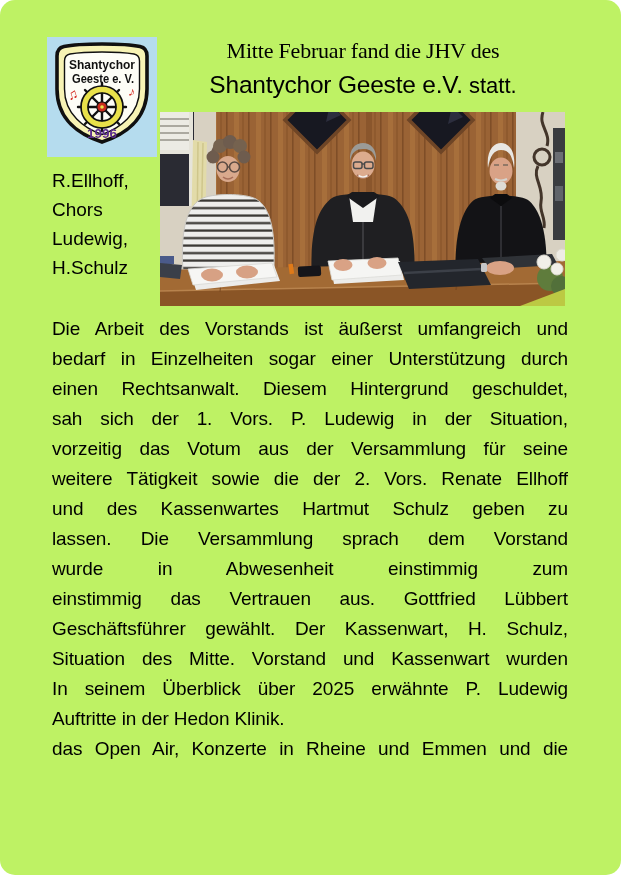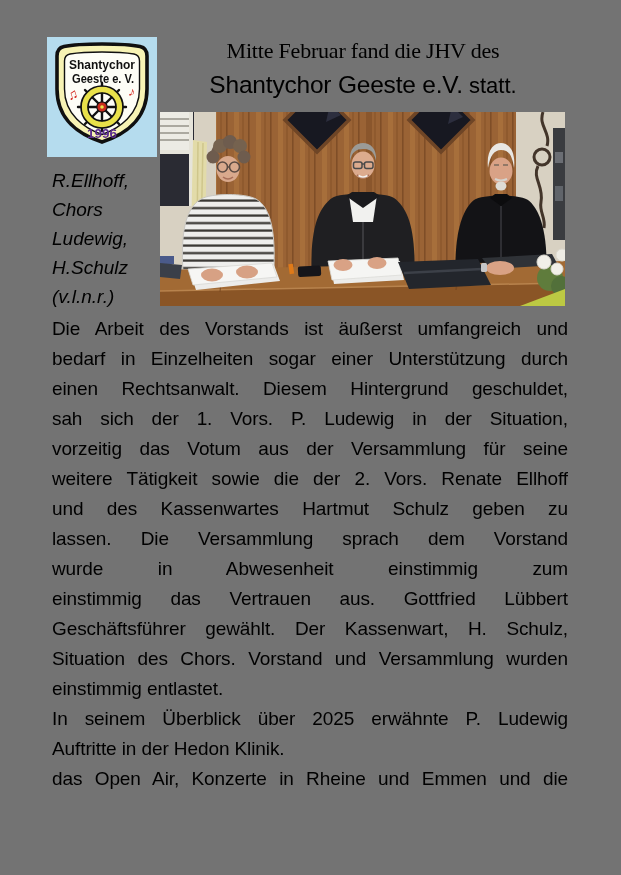--- a/index.html
+++ b/index.html
@@ -1,38 +1,38 @@
 <!DOCTYPE html>
 <html><head>
 <meta charset="utf-8">
 <style>
   html,body{margin:0;padding:0;}
   body{
     width:621px;height:875px;background:#ffffff;
     font-family:"Liberation Sans", sans-serif;color:#000;
     overflow:hidden;position:relative;
   }
-  .page{position:absolute;inset:0;background:#737373;}
+  .page{position:absolute;inset:0;background:#bef264;border-radius:15px;}
 
   
   .logo{position:absolute;left:47px;top:37px;width:110px;height:120px;}
 
   
   .title{position:absolute;left:158px;top:38px;width:410px;text-align:center;}
   .title-line1{font-size:22px;line-height:26px;letter-spacing:-0.2px;font-family:Liberation Serif, serif;}
   .title-line2{margin-top:7px;font-size:22px;line-height:28px;}
   .title-line2 .club{font-weight:400;font-size:24.5px;letter-spacing:-0.2px;}
 
   
   .photo{position:absolute;left:160px;top:112px;width:405px;height:194px;overflow:hidden;}
   .photo svg{display:block;}
 
   
   .caption{position:absolute;left:52px;top:166px;width:112px;font-size:19px;line-height:29px;}
-  .caption-line{white-space:nowrap;font-style:italic;}
+  .caption-line{white-space:nowrap;}
 
   
   .article{position:absolute;left:52px;top:314px;width:516px;}
   .body-line{
     font-size:19px;line-height:30px;height:30px;
     text-align:justify;text-align-last:justify;
     white-space:nowrap;overflow:hidden;letter-spacing:-0.1px;
   }
   .body-line.no-justify{text-align-last:left;}
 </style>
@@ -213,36 +213,34 @@
       </g>
     </svg>
   </div>
 
   <div class="caption">
 
   <div class="caption-line">R.Ellhoff,</div>
       <div class="caption-line">Chors</div>
       <div class="caption-line">Ludewig,</div>
       <div class="caption-line">H.Schulz</div>
-      <div class="caption-line">(v.l.n.r.)</div>
     </div>
 
   <div class="article">
 
   <div class="body-line">Die Arbeit des Vorstands ist äußerst umfangreich  und</div>
       <div class="body-line">bedarf in Einzelheiten sogar einer Unterstützung durch</div>
       <div class="body-line">einen Rechtsanwalt.  Diesem Hintergrund geschuldet,</div>
       <div class="body-line">sah sich der 1. Vors. P. Ludewig in der Situation,</div>
       <div class="body-line">vorzeitig das Votum aus der Versammlung  für seine</div>
       <div class="body-line">weitere Tätigkeit sowie die der 2. Vors. Renate Ellhoff</div>
       <div class="body-line">und des Kassenwartes Hartmut  Schulz geben zu</div>
       <div class="body-line">lassen.  Die Versammlung sprach dem Vorstand</div>
       <div class="body-line">wurde in Abwesenheit einstimmig zum</div>
       <div class="body-line">einstimmig das Vertrauen aus. Gottfried Lübbert</div>
       <div class="body-line">Geschäftsführer gewählt. Der Kassenwart, H. Schulz,</div>
-      <div class="body-line">Situation des Chors.  Vorstand und Versammlung wurden</div>
-      <div class="body-line no-justify">einstimmig entlastet.</div>
+      <div class="body-line">Situation des Mitte.  Vorstand und Kassenwart wurden</div>
       <div class="body-line">In seinem Überblick über 2025 erwähnte P. Ludewig</div>
       <div class="body-line no-justify">Auftritte in der Hedon Klinik.</div>
       <div class="body-line">das Open Air,  Konzerte in Rheine und Emmen und die</div>
     </div>
 
 </div>
 
 </body></html>

